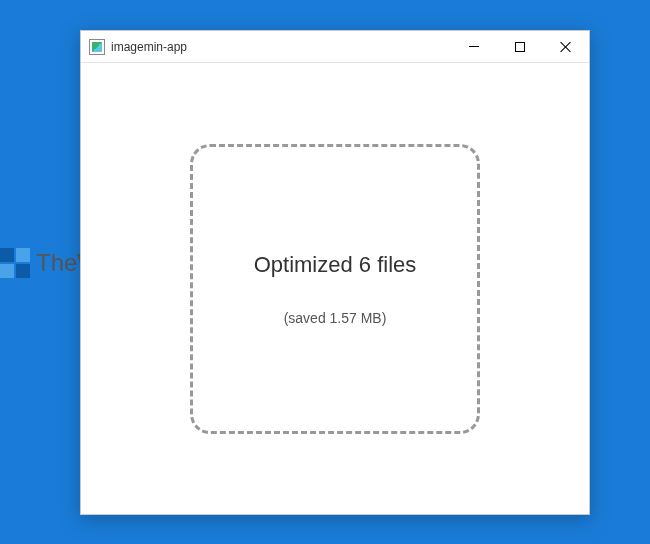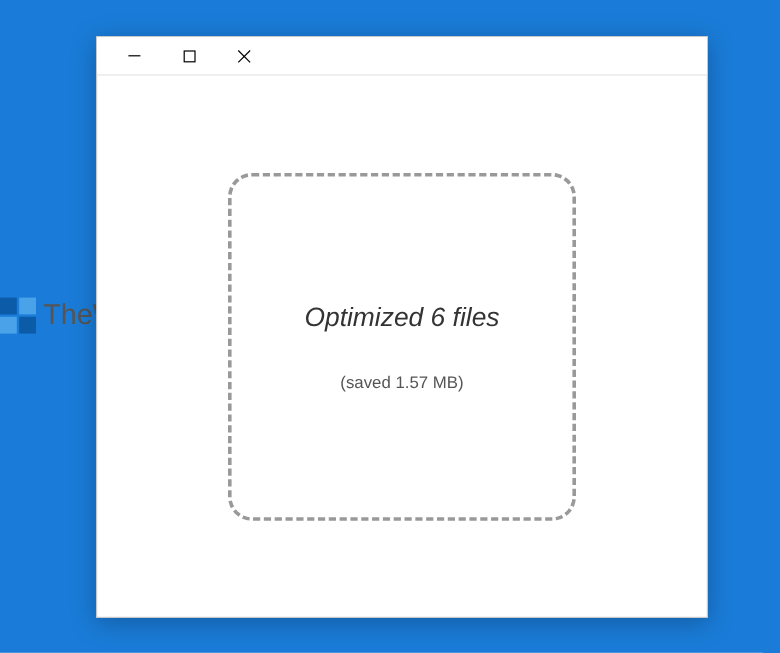--- a/index.html
+++ b/index.html
@@ -204,21 +204,20 @@
       align-items: center;
       justify-content: center;
       text-align: center;
     }
     
     .result-title {
       font-size: 22px;
       color: #333;
       font-weight: 400;
       margin-bottom: 12px;
-      font-style: italic;
     }
     
     .result-saved {
       font-size: 14px;
       color: #555;
       margin-top: 20px;
     }
   </style>
 </head>
 <body>
@@ -228,20 +227,24 @@
   <div class="watermark">
     <span class="watermark-logo">
       <span class="watermark-logo-bottom"></span>
       <span class="watermark-logo-bottom2"></span>
     </span>
     <span class="watermark-text">TheWindowsClub</span>
   </div>
 
   <div class="window">
     <div class="titlebar">
+      <div class="titlebar-left">
+        <span class="app-icon"></span>
+        <span class="app-title">imagemin-app</span>
+      </div>
       <div class="titlebar-controls">
         <div class="tb-btn">
           <span class="minimize-icon"></span>
         </div>
         <div class="tb-btn">
           <span class="maximize-icon"></span>
         </div>
         <div class="tb-btn close">
           <span class="close-icon"></span>
         </div>

